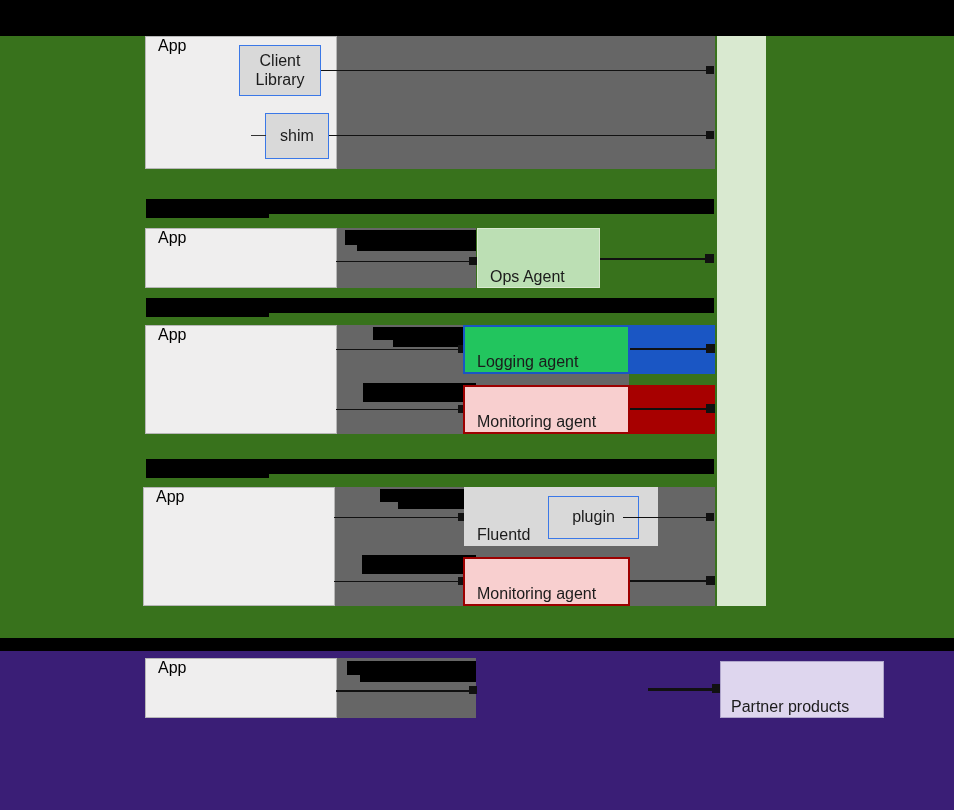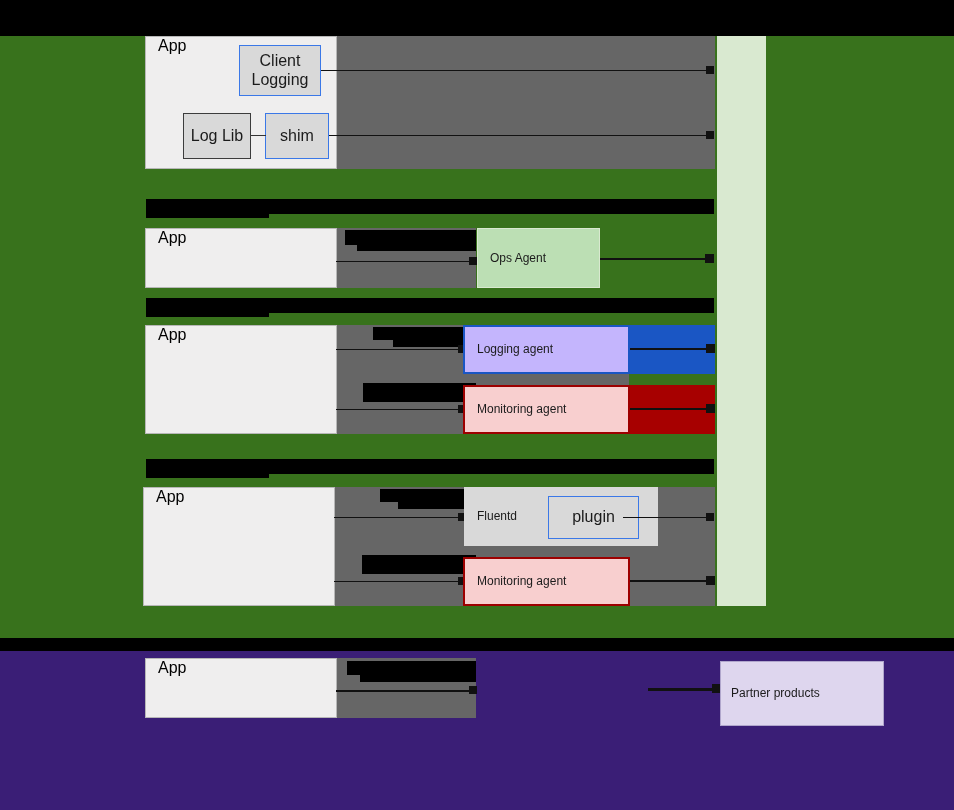--- a/index.html
+++ b/index.html
@@ -18,38 +18,38 @@
   
   .band-green{background:#38721c;}
   .band-purple{background:#3a1e76;}
   .band-black{background:#000000;}
 
   
   .zone-strip{background:#d9e9d0;}
 
   
   .node{
-    display:flex;align-items:center;
-    font-size:12px;color:#1b1b1b;line-height:1.18;
+    display:flex;align-items:flex-end;
+    font-size:16px;color:#1b1b1b;line-height:1.18;
     box-sizing:border-box;
   }
   .node.pad{padding-left:12px;}
 
   .app-box{background:#efeeee;border:1px solid #b7b7b7;}
   .app-box .lbl{padding-left:12px;font-size:16px;}
 
   .inner-box{background:#d9d9d9;border:1px solid #3b78e7;
     display:flex;align-items:center;justify-content:center;text-align:center;
     font-size:16px;color:#1b1b1b;line-height:1.16;}
   .inner-box.gray-border{border:1px solid #3c3c3c;}
 
   .gray-band{background:#666666;}
 
   .ops-box{background:#bcdfb4;border:1px solid #d9e9d0;}
-  .logging-box{background:#c4b5fd;border:2px solid #1a56c4;}
+  .logging-box{background:#22c55e;border:2px solid #1a56c4;}
   .monitoring-box{background:#f8cfcf;border:2px solid #9d0000;}
   .fluentd-box{background:#d9d9d9;border:1px solid #d9d9d9;}
   .partner-box{background:#ded6ee;border:1px solid #b0a6cc;}
 
   .blue-band{background:#1a56c4;}
   .red-band{background:#a70000;}
 
   
   .hline{background:#111111;height:2px;}
   .arrowhead{background:#111111;width:9px;height:9px;}
@@ -74,26 +74,23 @@
 
   <div class="abs zone-strip" style="left:717px;top:36px;width:49px;height:570px;"></div>
 
   <div class="abs gray-band" style="left:336px;top:36px;width:379px;height:133px;"></div>
 
   <div class="abs app-box" style="left:145px;top:36px;width:192px;height:133px;">
     <span class="lbl">App</span>
   </div>
 
   <div class="abs inner-box txt-2" style="left:239px;top:45px;width:82px;height:51px;">
-    <span>Client Logging</span>
-  </div>
-
-  <div class="abs inner-box gray-border txt-2" style="left:183px;top:113px;width:68px;height:46px;">
-    <span>Log Lib</span>
-  </div>
+    <span>Client Library</span>
+  </div>
+
 
   <div class="abs inner-box" style="left:265px;top:113px;width:64px;height:46px;">
     <span>shim</span>
   </div>
 
   <div class="abs hline" style="left:251px;top:135px;width:15px;height:1px;background:#333;"></div>
 
   <div class="abs hline" style="left:321px;top:70px;width:388px;height:1px;background:#111;"></div>
   <div class="abs arrowhead" style="left:706px;top:66px;width:8px;height:8px;"></div>
 
@@ -210,17 +207,17 @@
   <div class="abs redact" style="left:347px;top:661px;width:129px;height:14px;"></div>
   <div class="abs redact" style="left:360px;top:661px;width:116px;height:21px;"></div>
 
   <div class="abs hline" style="left:336px;top:690px;width:137px;height:2px;"></div>
   <div class="abs arrowhead" style="left:469px;top:686px;width:8px;height:8px;"></div>
 
 
   <div class="abs hline" style="left:648px;top:688px;width:68px;height:3px;"></div>
   <div class="abs arrowhead" style="left:712px;top:684px;width:9px;height:9px;"></div>
 
-  <div class="abs partner-box node pad" style="left:720px;top:661px;width:164px;height:65px;padding-left:10px;">
+  <div class="abs partner-box node pad" style="left:720px;top:661px;width:164px;height:57px;padding-left:10px;">
     <span>Partner products</span>
   </div>
 
 </div>
 
 </body></html>

